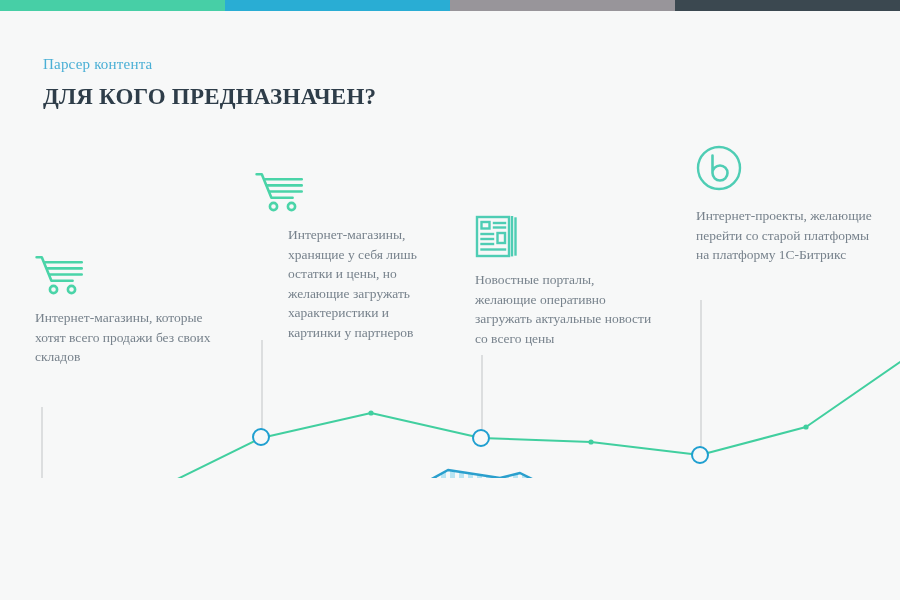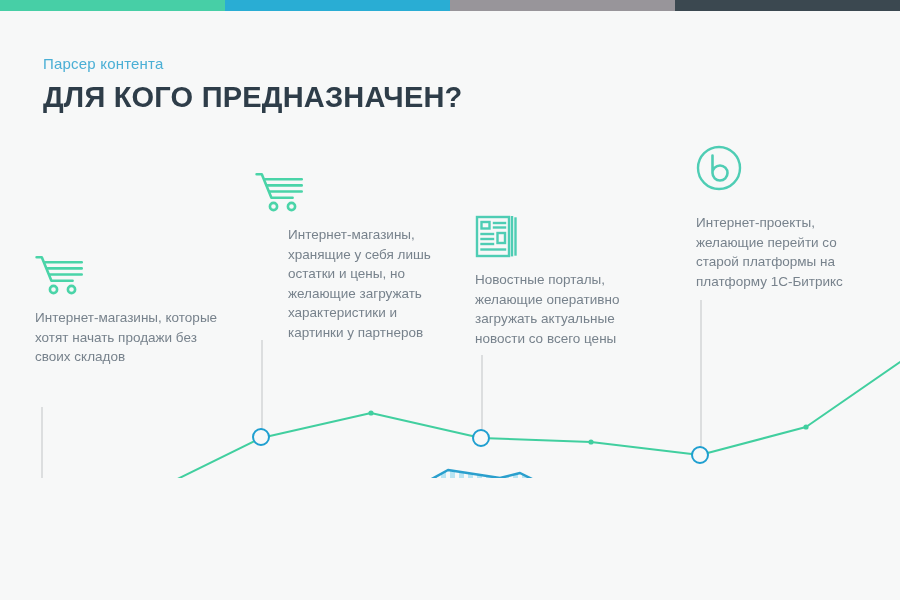--- a/index.html
+++ b/index.html
@@ -12,20 +12,21 @@
     overflow: hidden;
     background: #f7f8f8;
     font-family: "Liberation Sans", "DejaVu Sans", sans-serif;
   }
   #slide {
     position: relative;
     width: 900px;
     height: 478px;
     background: #f7f8f8;
     overflow: hidden;
+    font-family: Liberation Serif, serif;
   }
 
   
   #topbar {
     position: absolute;
     top: 0; left: 0;
     width: 900px; height: 11px;
     display: flex;
   }
   #topbar .seg { height: 11px; }
@@ -38,21 +39,21 @@
   }
   #eyebrow {
     font-size: 15px;
     color: #4aafd5;
     letter-spacing: .2px;
     line-height: 20px;
     white-space: nowrap;
   }
   #title {
     margin-top: 10px;
-    font-size: 29px;
+    font-size: 23px;
     font-weight: bold;
     color: #2e3d49;
     letter-spacing: .2px;
     line-height: 26px;
     white-space: nowrap;
   }
 
   
   .feature {
     position: absolute;
@@ -146,21 +147,21 @@
         <span class="icon-wrap"><svg width="48" height="42" viewBox="0 0 48 42" xmlns="http://www.w3.org/2000/svg">
             <g fill="none" stroke="#4ad4a8" stroke-width="2.6" stroke-linecap="round" stroke-linejoin="round">
               <path d="M1.6 2.2 h5.2 l9.6 23.6 h21.2"></path>
               <path d="M10.5 7.3 h36.2"></path>
               <path d="M12.6 13.4 h34.1"></path>
               <path d="M14.7 19.5 h32"></path>
               <circle cx="18.5" cy="34.5" r="3.6"></circle>
               <circle cx="36.5" cy="34.5" r="3.6"></circle>
             </g>
           </svg></span>
-        <div class="caption" style="margin-top: 3px;">Интернет-магазины, которые хотят начать продажи без своих складов</div>
+        <div class="caption" style="margin-top: 3px;">Интернет-магазины, которые хотят всего продажи без своих складов</div>
       </div>
       <div class="feature" style="left: 255px; top: 172px; width: 180px;">
         <span class="icon-wrap"><svg width="48" height="42" viewBox="0 0 48 42" xmlns="http://www.w3.org/2000/svg">
             <g fill="none" stroke="#4ad4a8" stroke-width="2.6" stroke-linecap="round" stroke-linejoin="round">
               <path d="M1.6 2.2 h5.2 l9.6 23.6 h21.2"></path>
               <path d="M10.5 7.3 h36.2"></path>
               <path d="M12.6 13.4 h34.1"></path>
               <path d="M14.7 19.5 h32"></path>
               <circle cx="18.5" cy="34.5" r="3.6"></circle>
               <circle cx="36.5" cy="34.5" r="3.6"></circle>
@@ -186,21 +187,21 @@
           </svg></span>
         <div class="caption" style="margin-top: 5px;">Новостные порталы, желающие оперативно загружать актуальные новости со всего цены</div>
       </div>
       <div class="feature" style="left: 696px; top: 145px; width: 185px;">
         <span class="icon-wrap"><svg width="46" height="46" viewBox="0 0 46 46" xmlns="http://www.w3.org/2000/svg">
             <g fill="none" stroke="#4ecdb4" stroke-width="2.4">
               <circle cx="23" cy="23" r="21"></circle>
               <path d="M16.5 10.5 v17.5 a7.5 7.5 0 0 0 15 0 a7.5 7.5 0 0 0 -15 0" stroke-width="2.6" stroke-linecap="round"></path>
             </g>
           </svg></span>
-        <div class="caption" style="margin-top: 18px;">Интернет-проекты, желающие перейти со старой платформы на платформу 1С-Битрикс</div>
+        <div class="caption" style="margin-top: 11px;">Интернет-проекты, желающие перейти со старой платформы на платформу 1С-Битрикс</div>
       </div>
     </div>
 
   <div id="markers">
       <div class="marker" style="left: 41px; top: 505px; border-color: rgb(31, 159, 208);"></div>
       <div class="marker" style="left: 261px; top: 437px; border-color: rgb(31, 159, 208);"></div>
       <div class="marker" style="left: 481px; top: 438px; border-color: rgb(31, 159, 208);"></div>
       <div class="marker" style="left: 700px; top: 455px; border-color: rgb(31, 159, 208);"></div>
     </div>
 

